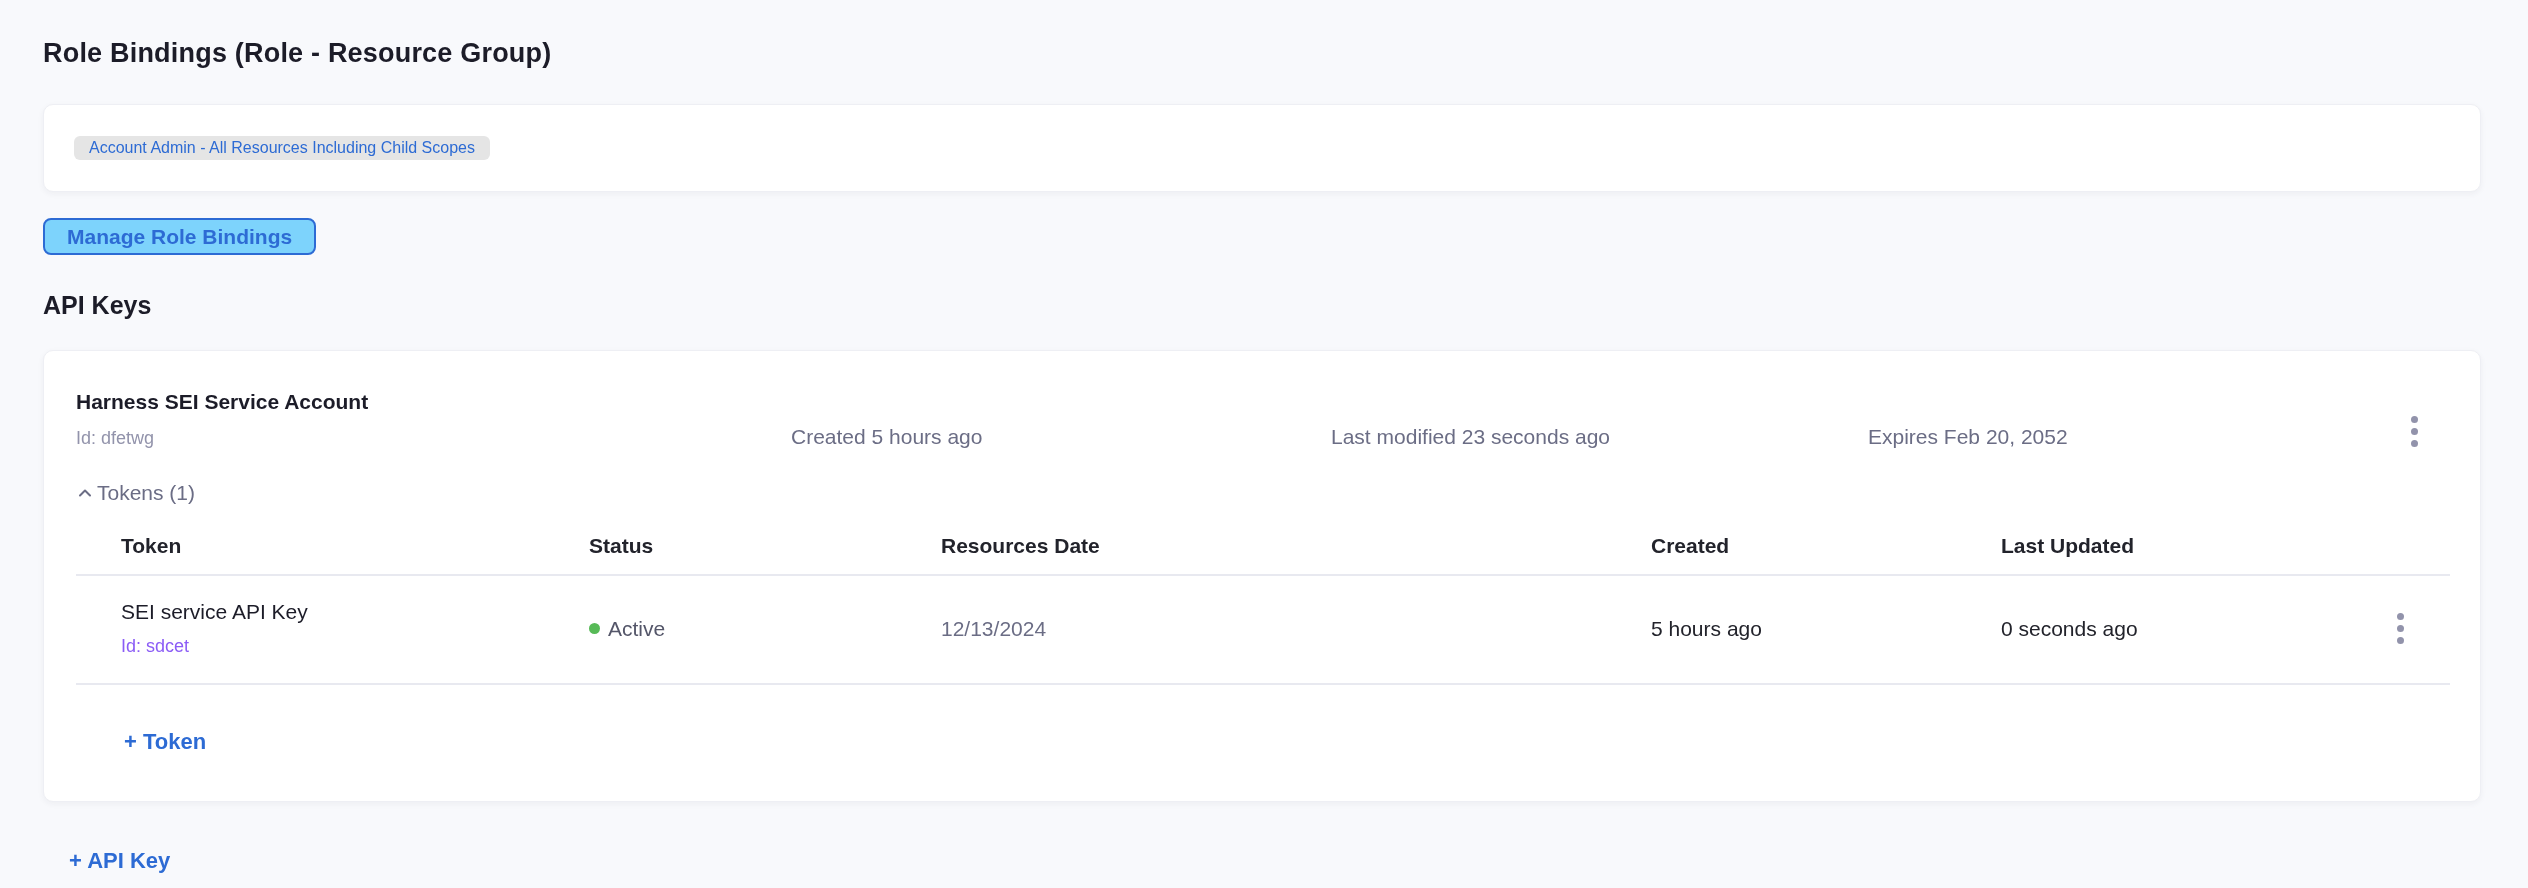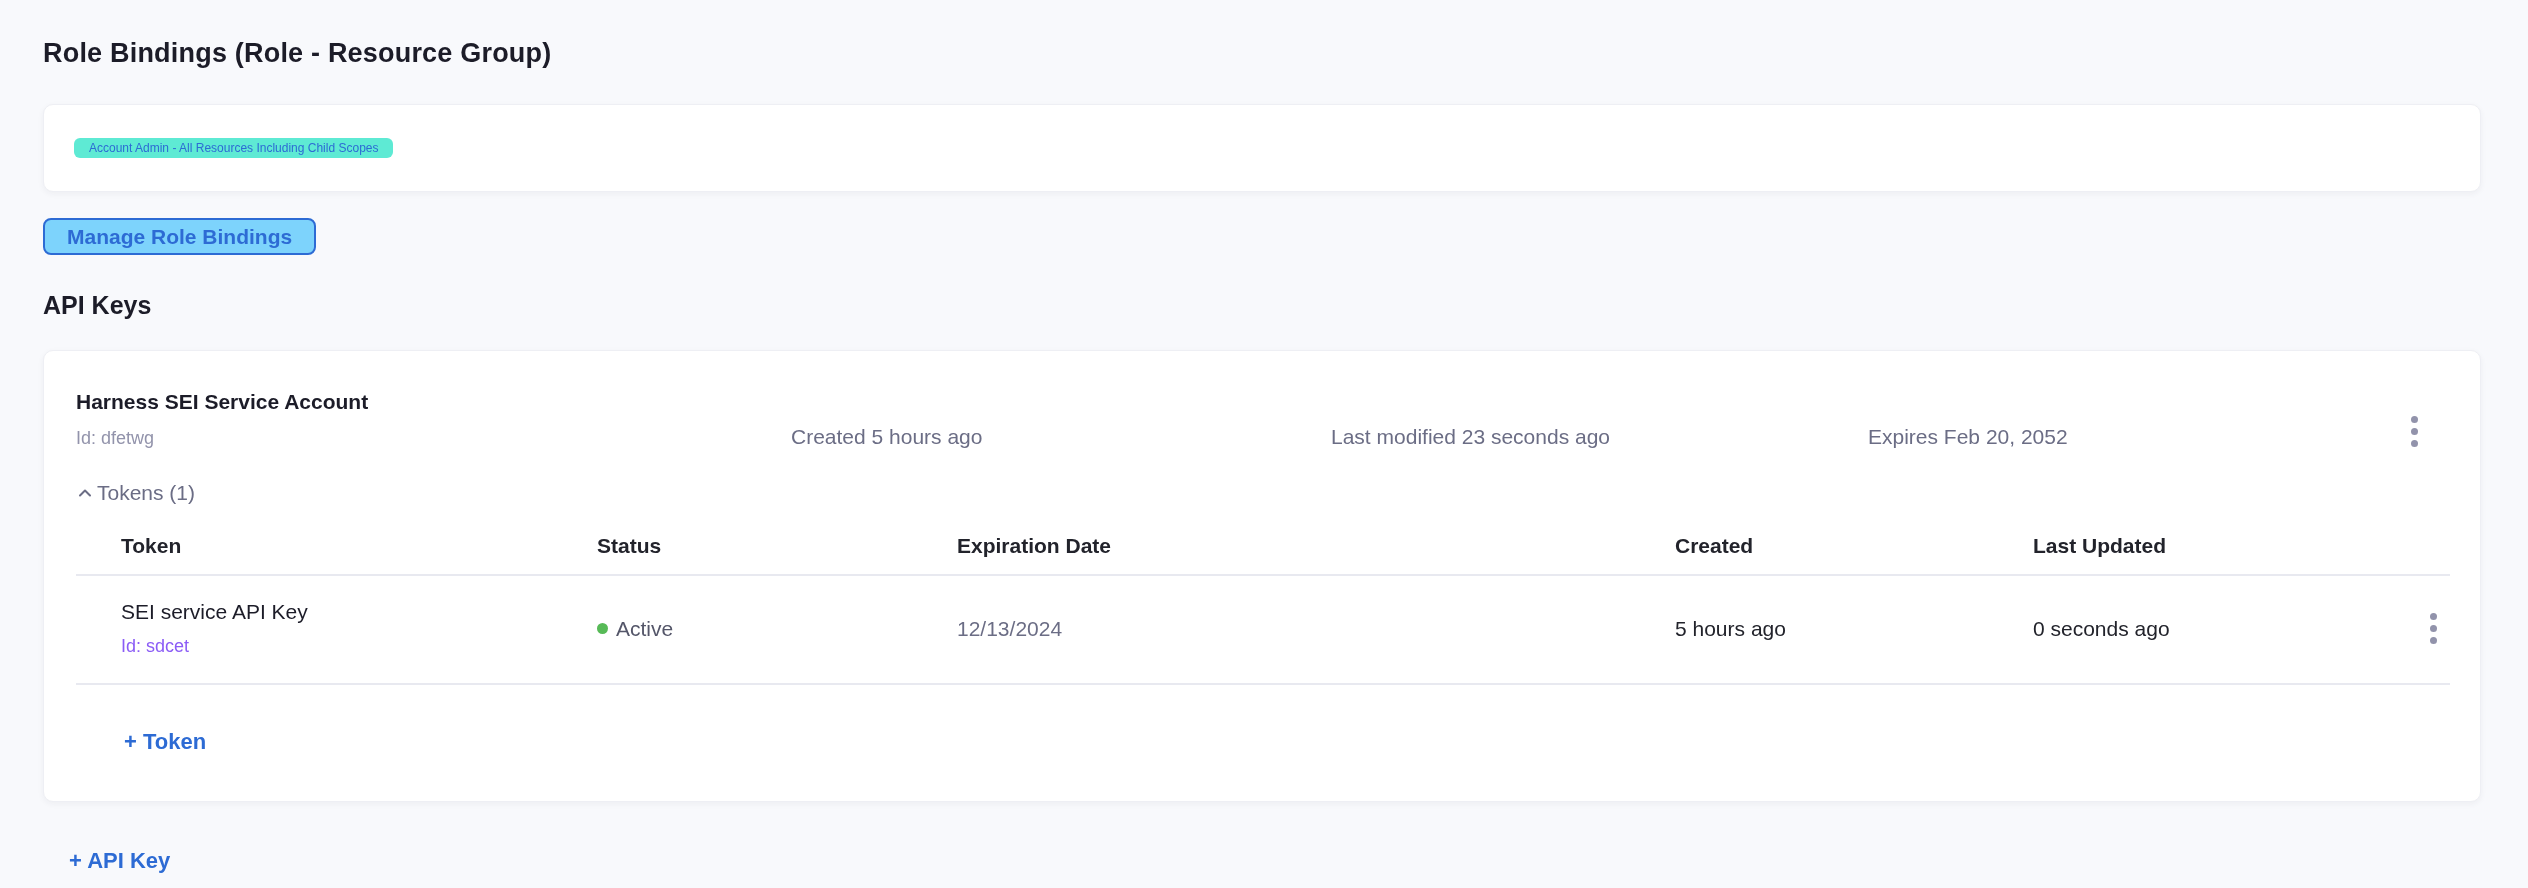--- a/index.html
+++ b/index.html
@@ -16,22 +16,22 @@
 
   .card {
     background:#ffffff;
     border:1px solid #eeeff4;
     border-radius:10px;
     box-shadow:0 2px 6px rgba(40,41,61,.05);
   }
   .rb-card { margin-top:35px; height:88px; display:flex; align-items:center; padding:0 30px; }
 
   .chip {
-    background:#5eead4; color:#2d6bd4;
-    font-size:12px; line-height:1;
+    background:#e5e5e5; color:#2d6bd4;
+    font-size:16px; line-height:1;
     padding:4px 15px; border-radius:6px;
     white-space:nowrap;
   }
 
   .manage-btn {
     margin-top:26px;
     display:inline-flex; align-items:center;
     height:37px; padding:0 22px;
     background:#7dd3fc;
     border:2px solid #2d6bd4; border-radius:8px;
@@ -66,21 +66,20 @@
     font-size:21px; color:#6b6d85; cursor:pointer;
   }
   .chev { display:inline-flex; }
 
   .tok-table { margin-top:14px; }
   .tok-grid {
     display:grid;
     grid-template-columns:468px 352px 710px 350px 380px 1fr;
     align-items:center;
     padding-left:45px;
-    gap:8px;
   }
   .tok-head { padding-top:14px; padding-bottom:16px; border-bottom:2px solid #e8e9f0; }
   .tok-head .th { font-size:21px; font-weight:700; color:#22232b; }
   .tok-row { padding-top:24px; padding-bottom:26px; border-bottom:2px solid #e8e9f0; }
 
   .tok-name { font-size:21px; font-weight:400; color:#1c1c28; }
   .tok-id { margin-top:12px; font-size:18px; color:#8b5cf6; }
   .status-cell { display:flex; align-items:center; gap:8px; }
   .status-dot { width:11px; height:11px; border-radius:50%; background:#57ba57; }
   .status-label { font-size:21px; color:#545669; }
@@ -135,21 +134,21 @@
           </svg>
       </span>
       <span>Tokens (1)</span>
     </div>
 
     <div class="tok-table">
 
       <div class="tok-grid tok-head">
         <span class="th">Token</span>
         <span class="th">Status</span>
-        <span class="th">Expiration Date</span>
+        <span class="th">Resources Date</span>
         <span class="th">Created</span>
         <span class="th">Last Updated</span>
         <span></span>
       </div>
 
       <div class="tok-grid tok-row">
         <div>
           <div class="tok-name">SEI service API Key</div>
           <div class="tok-id">Id: sdcet</div>
         </div>

